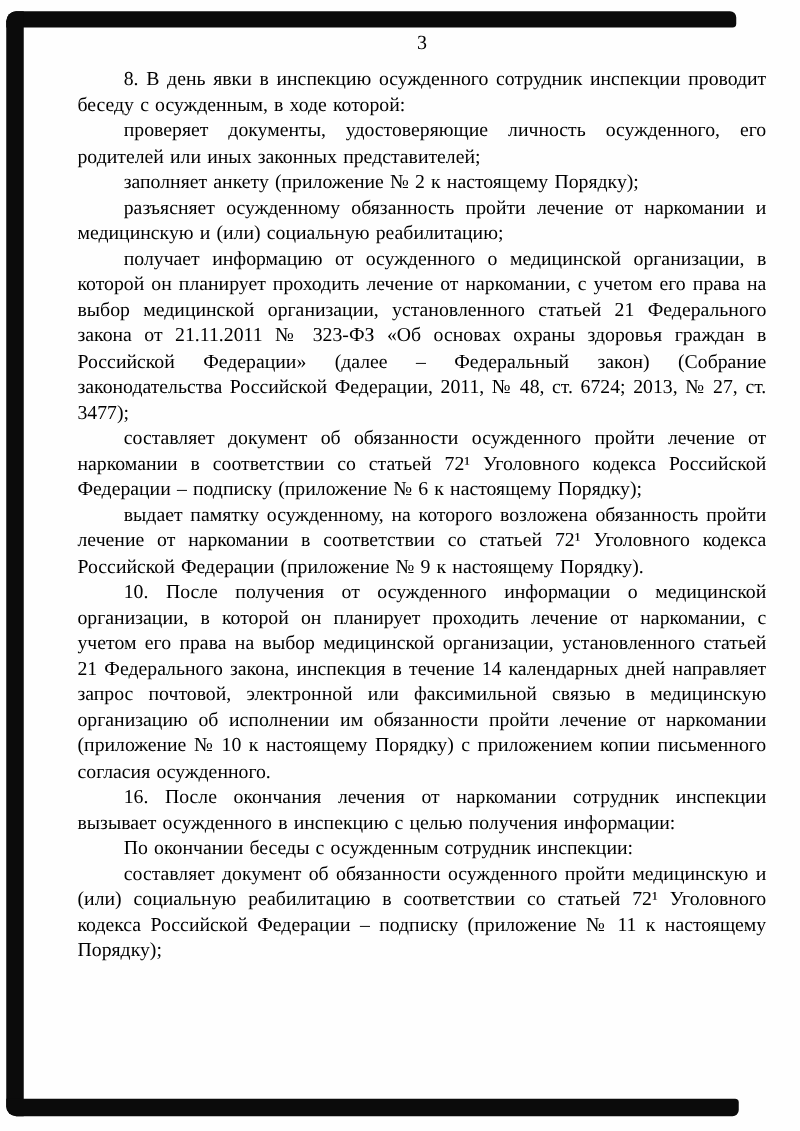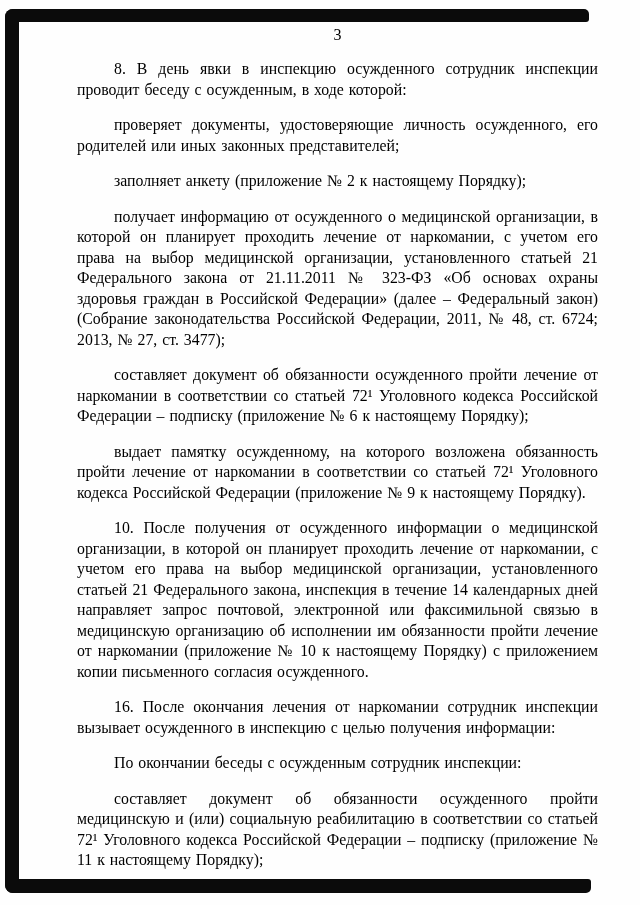--- a/index.html
+++ b/index.html
@@ -40,21 +40,21 @@
     left: 62px;
     top: 26px;
     width: 551px;
   }
   .page-number {
     text-align: center;
     font-size: 16px;
     margin: 0 0 10px 0;
   }
   .content p {
-    margin: 15px;
+    margin: 0;
     font-size: 15.8px;
     line-height: 20.5px;
     text-align: justify;
     text-indent: 37px;
     word-spacing: 1px;
   }
 </style>
 </head>
 <body>
 
@@ -63,20 +63,21 @@
   <div class="bar bar-top"></div>
   <div class="bar bar-left"></div>
   <div class="bar bar-bottom"></div>
 
   <div class="content">
     <div class="page-number">3</div>
 
     <p>8. В день явки в инспекцию осужденного сотрудник инспекции проводит беседу с осужденным, в ходе которой:</p>
     <p>проверяет документы, удостоверяющие личность осужденного, его родителей или иных законных представителей;</p>
     <p>заполняет анкету (приложение № 2 к настоящему Порядку);</p>
+    <p>разъясняет осужденному обязанность пройти лечение от наркомании и медицинскую и (или) социальную реабилитацию;</p>
     <p>получает информацию от осужденного о медицинской организации, в которой он планирует проходить лечение от наркомании, с учетом его права на выбор медицинской организации, установленного статьей 21 Федерального закона от 21.11.2011 № 323-ФЗ «Об основах охраны здоровья граждан в Российской Федерации» (далее – Федеральный закон) (Собрание законодательства Российской Федерации, 2011, № 48, ст. 6724; 2013, № 27, ст. 3477);</p>
     <p>составляет документ об обязанности осужденного пройти лечение от наркомании в соответствии со статьей 72¹ Уголовного кодекса Российской Федерации – подписку (приложение № 6 к настоящему Порядку);</p>
     <p>выдает памятку осужденному, на которого возложена обязанность пройти лечение от наркомании в соответствии со статьей 72¹ Уголовного кодекса Российской Федерации (приложение № 9 к настоящему Порядку).</p>
     <p>10. После получения от осужденного информации о медицинской организации, в которой он планирует проходить лечение от наркомании, с учетом его права на выбор медицинской организации, установленного статьей 21 Федерального закона, инспекция в течение 14 календарных дней направляет запрос почтовой, электронной или факсимильной связью в медицинскую организацию об исполнении им обязанности пройти лечение от наркомании (приложение № 10 к настоящему Порядку) с приложением копии письменного согласия осужденного.</p>
     <p>16. После окончания лечения от наркомании сотрудник инспекции вызывает осужденного в инспекцию с целью получения информации:</p>
     <p>По окончании беседы с осужденным сотрудник инспекции:</p>
     <p>составляет документ об обязанности осужденного пройти медицинскую и (или) социальную реабилитацию в соответствии со статьей 72¹ Уголовного кодекса Российской Федерации – подписку (приложение № 11 к настоящему Порядку);</p>
   </div>
 
 </div>

